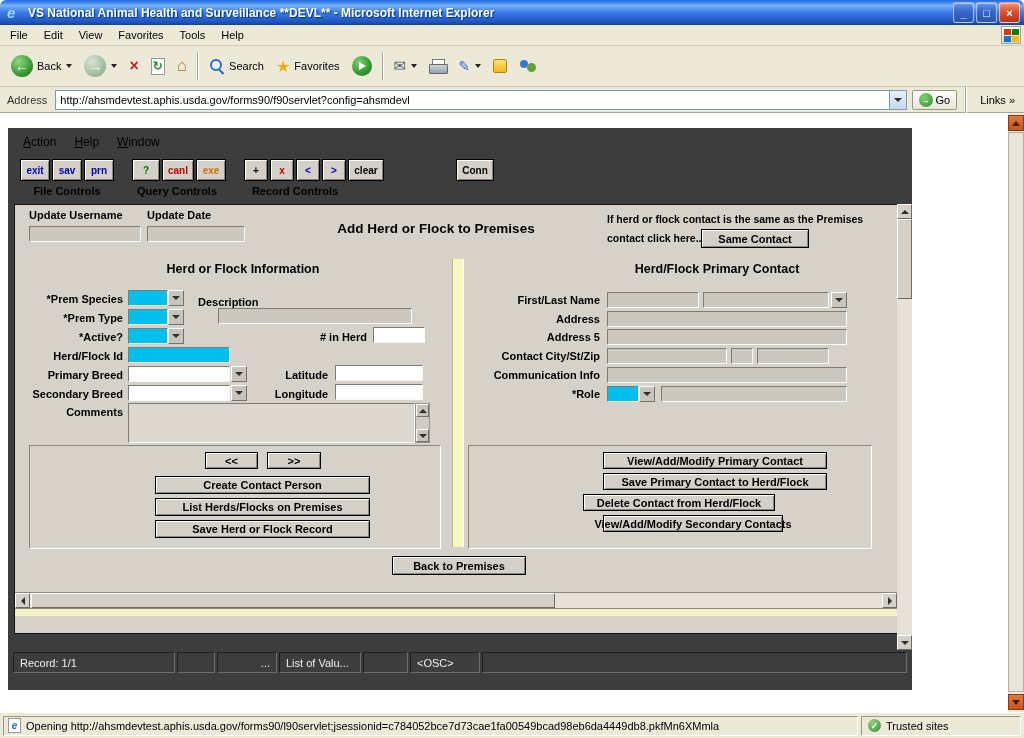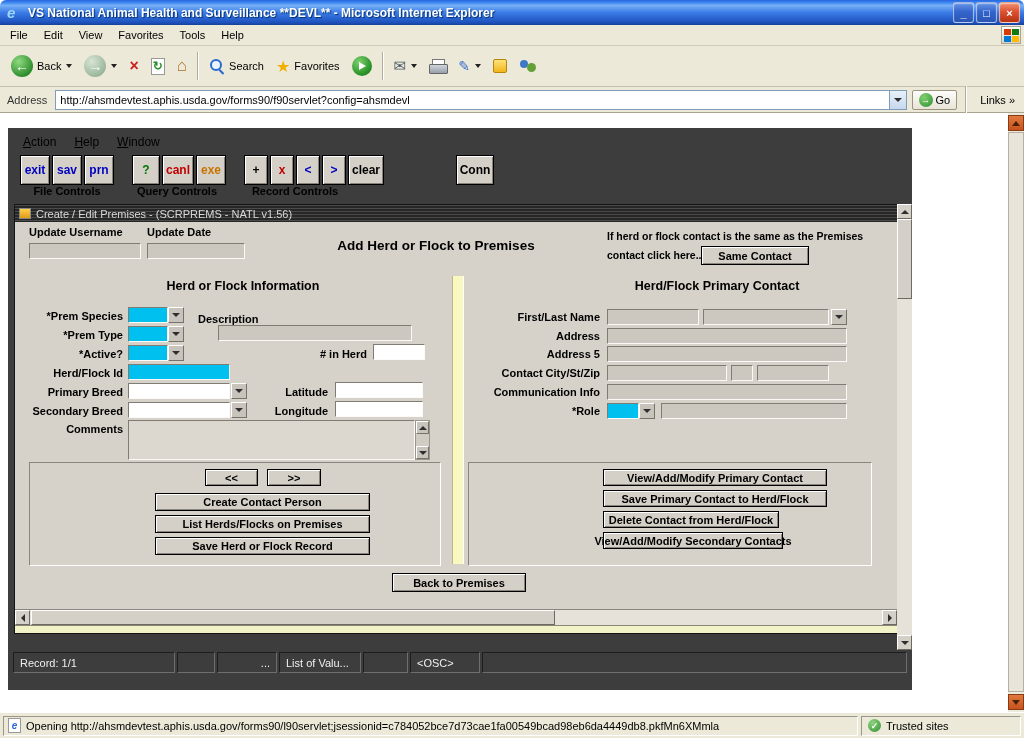--- a/index.html
+++ b/index.html
@@ -71,22 +71,22 @@
   .pagearea{position:absolute;left:0;top:113px;width:1024px;height:599px;background:#fff;}
   .applet{position:absolute;left:8px;top:15px;width:904px;height:562px;background:#3d3d3d;}
   .amenu{position:absolute;left:6px;top:4px;display:flex;}
   .amenu span{padding:3px 9px;color:#000;font-size:12px;}
   .amenu span::first-letter{text-decoration:underline;}
   .ologo{position:absolute;right:0;top:3px;width:124px;height:27px;background:#6e6e6e;color:#fff;display:flex;align-items:center;justify-content:center;
     font-size:17px;font-weight:bold;letter-spacing:2px;}
   .ologo sup{font-size:8px;letter-spacing:0;margin-left:1px;}
 
   .atoolbar{position:absolute;left:12px;top:30px;height:24px;display:flex;align-items:center;}
-  .abtn{height:30px;background:#d4d0c8;border:1px solid #000;box-shadow:inset 1px 1px 0 #fff,inset -1px -1px 0 #87837b;
-    font-weight:bold;font-size:12px;display:flex;align-items:center;justify-content:center;margin-right:2px;flex:none;}
+  .abtn{height:22px;background:#d4d0c8;border:1px solid #000;box-shadow:inset 1px 1px 0 #fff,inset -1px -1px 0 #87837b;
+    font-weight:bold;font-size:10px;display:flex;align-items:center;justify-content:center;margin-right:2px;flex:none;}
   .c-blue{color:#0000c0;} .c-green{color:#007800;} .c-red{color:#c00000;} .c-orange{color:#c87400;} .c-black{color:#000;}
   .tgap{flex:none;}
   .albl{position:absolute;top:57px;font-weight:bold;color:#000;font-size:11px;text-align:center;}
 
   
   .fwindow{position:absolute;left:6px;top:76px;width:884px;height:430px;background:#d6d2ca;border:1px solid #141414;}
   .fwtitle{height:17px;background:repeating-linear-gradient(180deg,#4a4a4a 0 1px,#262626 1px 3px);display:flex;align-items:center;gap:5px;padding:0 4px;color:#d8d8d8;font-size:11px;white-space:nowrap;overflow:hidden;}
   .fwicon{width:12px;height:11px;background:linear-gradient(#ffd24a,#e09a1a);border:1px solid #888;flex:none;}
   .fcanvas{position:relative;width:100%;height:387px;background:#d6d2ca;overflow:hidden;}
 
@@ -278,24 +278,20 @@
         <div class="abtn c-blue" style="width:24px">&gt;</div>
         <div class="abtn c-black" style="width:36px">clear</div>
         <span class="tgap" style="width:70px"></span>
         <div class="abtn c-black" style="width:38px">Conn</div>
       </div>
       <span class="albl" style="left:12px;width:94px">File Controls</span>
       <span class="albl" style="left:122px;width:94px">Query Controls</span>
       <span class="albl" style="left:232px;width:110px">Record Controls</span>
 
       <div class="fwindow">
-        <div class="fwtitle">
-          <span class="fwicon"></span>
-          <span>Create / Edit Premises - (SCRPREMS - NATL v1.56)</span>
-        </div>
 
         <div class="fcanvas">
 
           <span class="blb" style="left:14px;top:4px">Update Username</span>
           <span class="blb" style="left:132px;top:4px">Update Date</span>
           <span class="fld gray" style="left:14px;top:21px;width:112px"></span>
           <span class="fld gray" style="left:132px;top:21px;width:98px"></span>
           <span class="ftitle" style="left:286px;top:16px;width:270px">Add Herd or Flock to Premises</span>
           <span class="fnote" style="left:592px;top:8px">If herd or flock contact is the same as the Premises</span>
           <span class="fnote" style="left:592px;top:27px">contact click here...</span>
@@ -388,21 +384,21 @@
           <span class="sbox" style="left:14px;top:240px;width:412px;height:104px"></span>
           <span class="obtn" style="left:190px;top:247px;width:53px;height:17px">&lt;&lt;</span>
           <span class="obtn" style="left:252px;top:247px;width:54px;height:17px">&gt;&gt;</span>
           <span class="obtn" style="left:140px;top:293px;width:215px;height:18px">List Herds/Flocks on Premises</span>
           <span class="obtn" style="left:140px;top:271px;width:215px;height:18px">Create Contact Person</span>
           <span class="obtn" style="left:140px;top:315px;width:215px;height:18px">Save Herd or Flock Record</span>
 
           <span class="sbox" style="left:453px;top:240px;width:404px;height:104px"></span>
           <span class="obtn" style="left:588px;top:247px;width:224px;height:17px">View/Add/Modify Primary Contact</span>
           <span class="obtn" style="left:588px;top:268px;width:224px;height:17px">Save Primary Contact to Herd/Flock</span>
-          <span class="obtn" style="left:588px;top:289px;width:176px;height:17px">Delete Contact from Herd/Flock</span>
+          <span class="obtn" style="left:568px;top:289px;width:192px;height:17px">Delete Contact from Herd/Flock</span>
           <span class="obtn" style="left:588px;top:310px;width:180px;height:17px">View/Add/Modify Secondary Contacts</span>
 
           <span class="obtn" style="left:377px;top:351px;width:134px;height:19px">Back to Premises</span>
         </div>
 
         <div class="fhscroll">
           <span class="scr-btn">
               <span class="tri-left"></span>
             </span>
           <span class="fh-thumb"></span>

